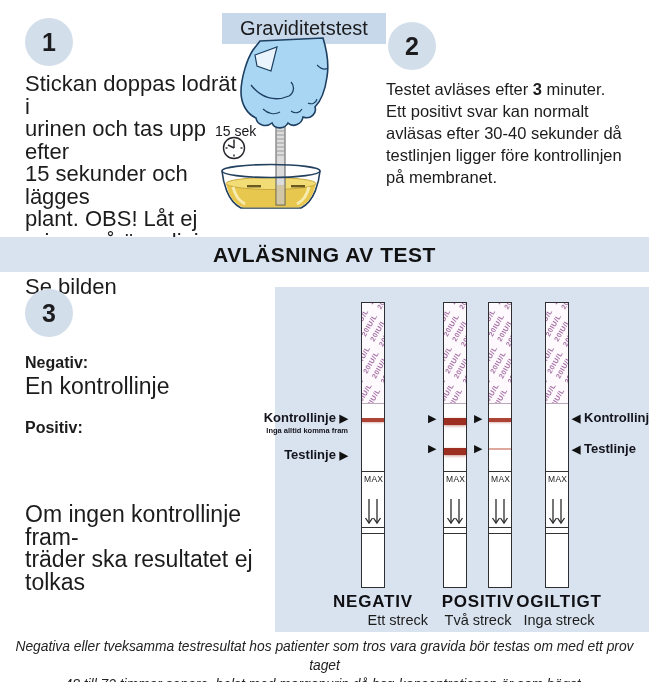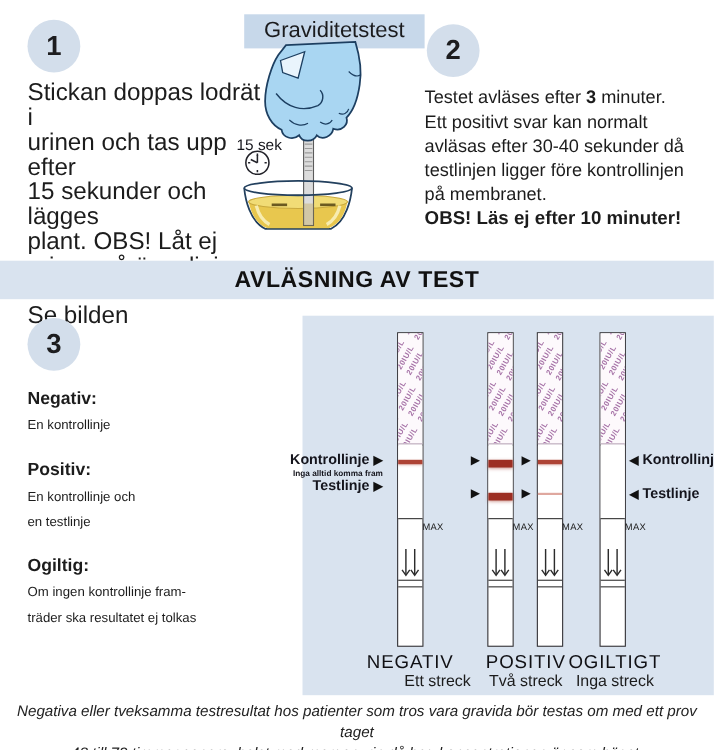--- a/index.html
+++ b/index.html
@@ -36,21 +36,21 @@
 
   
   .banner {
     left:0; top:237px; width:649px; height:35px;
     background:#d9e3ef;
     display:flex; align-items:center; justify-content:center;
     font-size:21px; font-weight:bold; letter-spacing:.5px; color:#111;
   }
 
   .legend-heading { font-size:16px; font-weight:bold; line-height:24px; }
-  .legend-body { font-size:12px; line-height:22.5px; white-space:pre-line; }
+  .legend-body { font-size:23px; line-height:22.5px; white-space:pre-line; }
 
   
   .panel { left:275px; top:287px; width:374px; height:345px; background:#d9e3ef; }
 
   
   .strip {
     position:absolute; top:302px; width:24px; height:286px;
     background:#ffffff; border:1.5px solid #2e2e33;
   }
   .strip-1 { left:361px; }
@@ -70,33 +70,33 @@
   }
   .window { position:absolute; top:102px; left:0; right:0; height:66px; background:#fff; }
   .line { position:absolute; left:0; right:0; }
   .line.control { top:13px; }
   .line.test { top:43px; }
   .line.strong { height:7px; background:#9c2e22; box-shadow:0 1px 3px rgba(156,46,34,.5); }
   .line.medium { height:4px; background:#ad4335; box-shadow:0 1px 2px rgba(173,67,53,.35); }
   .line.faint  { height:2px; background:#dfa89f; }
 
   .sep-max { position:absolute; top:168px; left:0; right:0; border-top:1.2px solid #333; }
-  .max-label { position:absolute; top:171px; left:2px; font-size:8.5px; color:#222; letter-spacing:.3px;padding-left:20px; }
+  .max-label { position:absolute; top:171px; left:2px; font-size:8.5px; color:#222; letter-spacing:.3px; }
   .arrows-wrap { position:absolute; top:195px; left:0; right:0; display:flex; justify-content:center; }
   .sep-d1 { position:absolute; top:224px; left:0; right:0; border-top:1.2px solid #333; }
   .sep-d2 { position:absolute; top:230px; left:0; right:0; border-top:1.2px solid #333; }
 
   
   .lbl { font-size:13px; font-weight:bold; color:#14141c; white-space:nowrap; }
   .lbl-note { font-size:7.5px; font-weight:bold; color:#14141c; }
   .ptr { font-size:11px; color:#111; }
   .left-lbl { text-align:right; width:86px; left:262px; }
 
   
-  .caption { width:110px; text-align:center; font-size:17px; font-weight:normal; letter-spacing:.8px; color:#101014; }
+  .caption { width:110px; text-align:center; font-size:17px; font-weight:bold; letter-spacing:.8px; color:#101014; }
   .caption-sub { width:110px; text-align:center; font-size:14.5px; color:#1c1c1c; }
 
   .footnote {
     left:0; top:637px; width:649px; text-align:center;
     font-style:italic; font-size:13.8px; line-height:19px; white-space:pre-line; color:#222;
   }
 </style>
 </head>
 <body>
 
@@ -174,44 +174,40 @@
 <div class="abs step-circle" style="left:388px; top:22px;">
   <span>2</span>
 </div>
 
 <div class="abs step2-text" style="left:386px; top:78px; width:258px;">
   <div><span>Testet avläses efter </span><span class="bold">3</span><span> minuter.</span></div>
   <div style="white-space:pre-line;">Ett positivt svar kan normalt
 avläsas efter 30-40 sekunder då
 testlinjen ligger före kontrollinjen
 på membranet.</div>
-  <div class="warn">OBS! Läs ej efter 10 minuter!</div>
 </div>
 
 <div class="abs banner">
   <span>AVLÄSNING AV TEST</span>
 </div>
 
 <div class="abs step-circle" style="left:25px; top:289px;">
   <span>3</span>
 </div>
 
 <div class="abs" style="left:25px; top:351px; width:240px;">
   <div class="legend-heading">Negativ:</div>
   <div class="legend-body">En kontrollinje</div>
 </div>
 
 <div class="abs" style="left:25px; top:416px; width:240px;">
   <div class="legend-heading">Positiv:</div>
-  <div class="legend-body">En kontrollinje och
-en testlinje</div>
 </div>
 
 <div class="abs" style="left:25px; top:503px; width:250px;">
-  <div class="legend-heading">Ogiltig:</div>
   <div class="legend-body">Om ingen kontrollinje fram-
 träder ska resultatet ej tolkas</div>
 </div>
 
 <div class="abs panel"></div>
 
 <div class="strip strip-1">
   <div class="watermark">
       <div class="wm-inner">20IU/L 20IU/L 20IU/L 20IU/L 20IU/L 20IU/L 20IU/L 20IU/L 20IU/L 20IU/L 20IU/L 20IU/L 20IU/L 20IU/L 20IU/L 20IU/L 20IU/L 20IU/L 20IU/L 20IU/L 20IU/L 20IU/L 20IU/L 20IU/L 20IU/L 20IU/L 20IU/L 20IU/L 20IU/L 20IU/L 20IU/L 20IU/L 20IU/L 20IU/L 20IU/L 20IU/L 20IU/L 20IU/L 20IU/L 20IU/L 20IU/L 20IU/L 20IU/L 20IU/L 20IU/L 20IU/L 20IU/L 20IU/L 20IU/L 20IU/L 20IU/L 20IU/L 20IU/L 20IU/L 20IU/L 20IU/L 20IU/L 20IU/L 20IU/L 20IU/L </div>
     </div>
@@ -293,21 +289,21 @@
   </div>
   <div class="sep-d1"></div>
     <div class="sep-d2"></div>
 </div>
 
 <div class="abs lbl left-lbl" style="top:410px;">
   <span>Kontrollinje</span>
   <span class="ptr">▶</span>
 </div>
 <div class="abs lbl-note left-lbl" style="top:426px;">Inga alltid komma fram</div>
-<div class="abs lbl left-lbl" style="top:433px;">
+<div class="abs lbl left-lbl" style="top:447px;">
   <span>Testlinje</span>
   <span class="ptr">▶</span>
 </div>
 
 <div class="abs ptr" style="left:428px; top:412px;">▶</div>
 <div class="abs ptr" style="left:428px; top:442px;">▶</div>
 <div class="abs ptr" style="left:474px; top:412px;">▶</div>
 <div class="abs ptr" style="left:474px; top:442px;">▶</div>
 
 <div class="abs lbl" style="left:572px; top:410px;">

